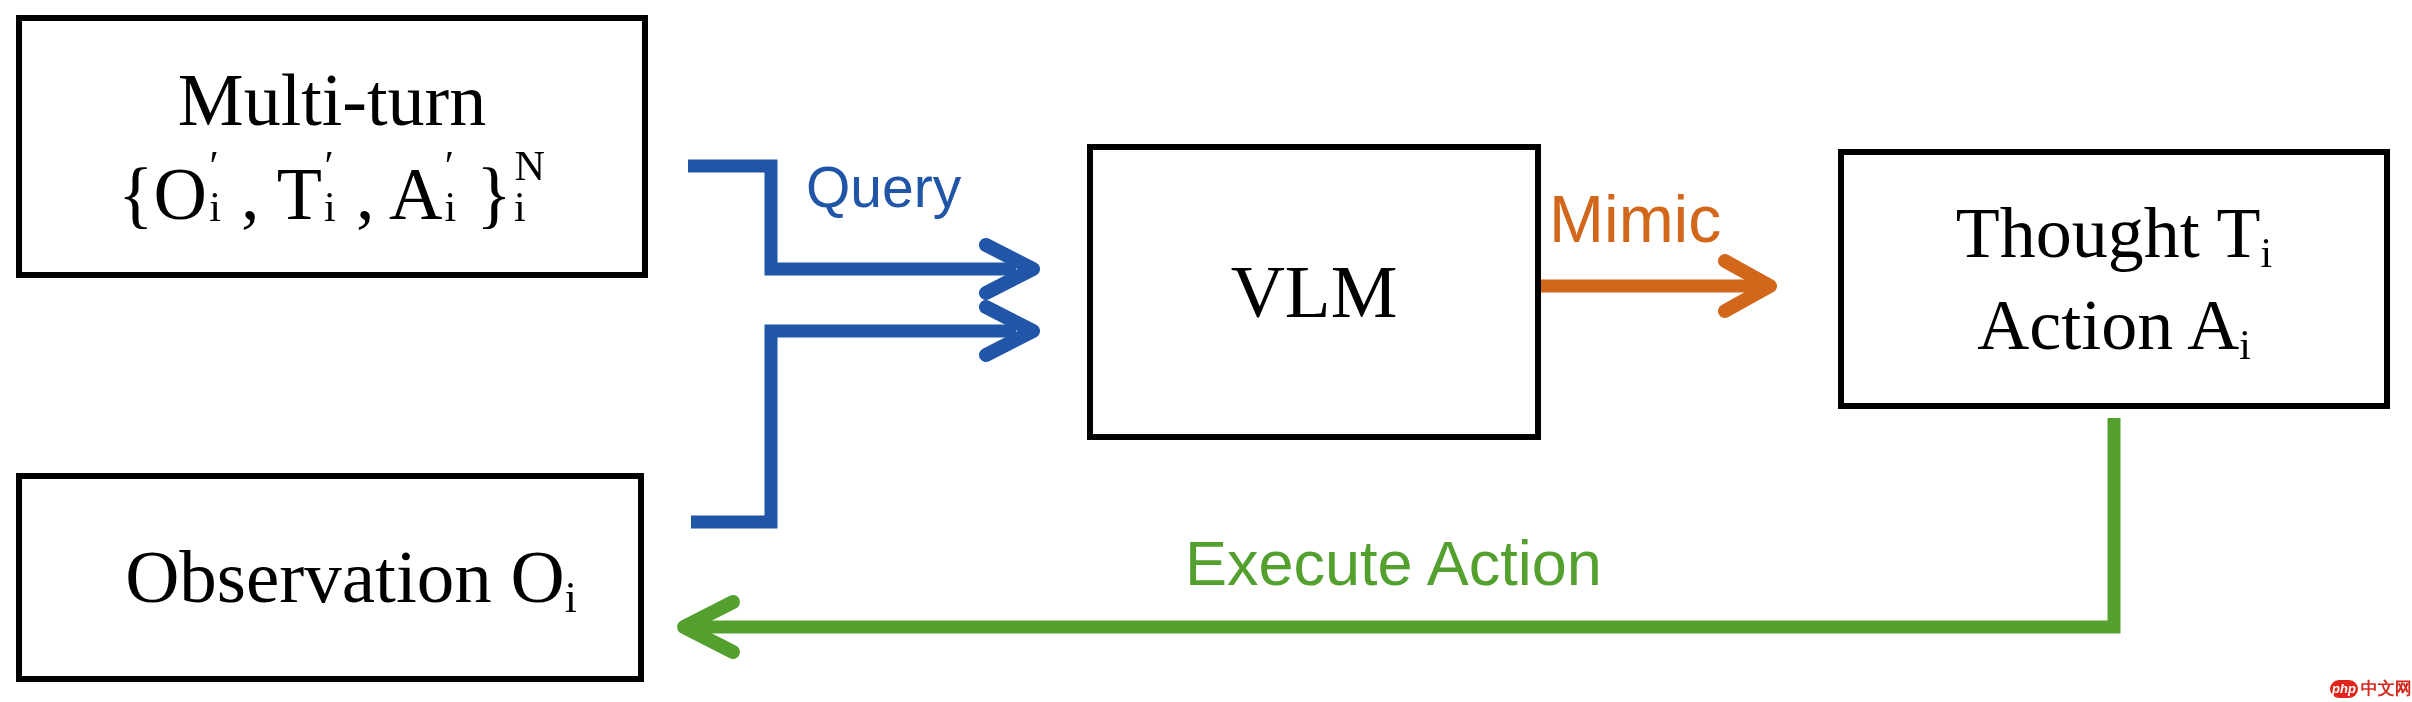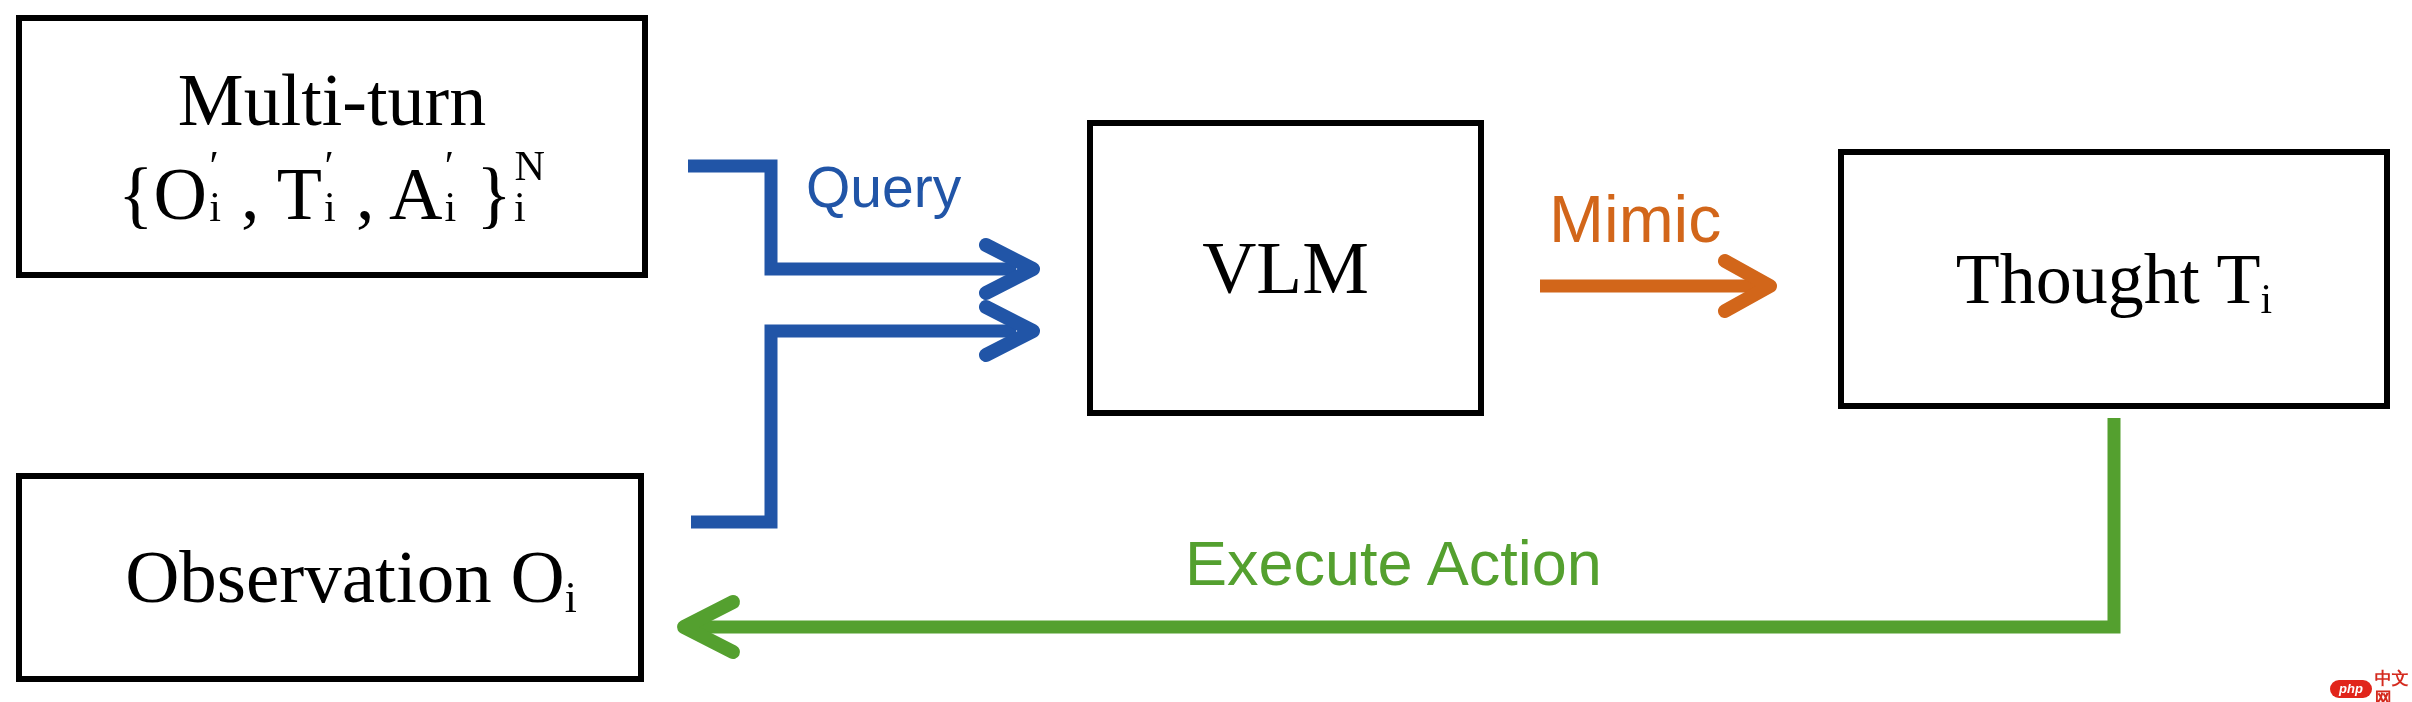--- a/index.html
+++ b/index.html
@@ -17,21 +17,21 @@
     border:6px solid #000000;
     display:flex;
     flex-direction:column;
     align-items:center;
     justify-content:center;
     text-align:center;
     color:#000000;
   }
   #examples-box{left:16px;top:15px;width:632px;height:263px;font-size:74px;line-height:90px;}
   #observation-box{left:16px;top:473px;width:628px;height:209px;font-size:75px;line-height:1.1;padding-left:42px;}
-  #vlm-box{left:1087px;top:120px;width:397px;height:296px;font-size:75px;line-height:1.1;}
+  #vlm-box{left:1087px;top:144px;width:454px;height:296px;font-size:75px;line-height:1.1;}
   #thought-box{left:1838px;top:149px;width:552px;height:260px;font-size:72px;line-height:92px;}
 
   
   .sb{font-size:0.58em;vertical-align:-0.23em;line-height:0;}
 
   
   .ss{position:relative;display:inline-block;width:0.46em;height:1em;}
   .ss .t{position:absolute;left:0.06em;top:0;font-size:0.57em;line-height:1;}
   .ss .b{position:absolute;left:0.05em;bottom:-0.22em;font-size:0.57em;line-height:1;}
 
@@ -48,21 +48,21 @@
   #execute-label{left:1185px;top:527px;font-size:63px;color:#54A02F;}
 
   #watermark{
     position:absolute;left:2330px;top:678px;height:22px;
     display:flex;align-items:center;gap:3px;
     font-family:"Liberation Sans","DejaVu Sans",sans-serif;
   }
   #watermark .badge{
     background:#E1251B;color:#ffffff;
     font-style:italic;font-weight:bold;font-size:13px;line-height:18px;
-    border-radius:10px;padding:0 9px;
+    border-radius:10px;padding:0 2px;
   }
   #watermark .wtxt{color:#D42A1E;font-weight:bold;font-size:17px;line-height:20px;}
 </style>
 </head>
 <body>
 
 <div id="canvas">
 
   <svg class="arrows" viewBox="0 0 2412 702">
 
@@ -89,20 +89,21 @@
   <div class="box" id="observation-box">
     <div><span>Observation O</span><span class="sb">i</span></div>
   </div>
 
   <div class="box" id="vlm-box">
     <div>VLM</div>
   </div>
 
   <div class="box" id="thought-box">
     <div><span>Thought T</span><span class="sb">i</span></div>
+    <div><span>Action A</span><span class="sb">i</span></div>
   </div>
 
   <div class="lbl" id="mimic-label">Mimic</div>
   <div class="lbl" id="query-label">Query</div>
   <div class="lbl" id="execute-label">Execute Action</div>
 
   <div id="watermark">
     <span class="badge">php</span>
     <span class="wtxt">中文网</span>
   </div>

